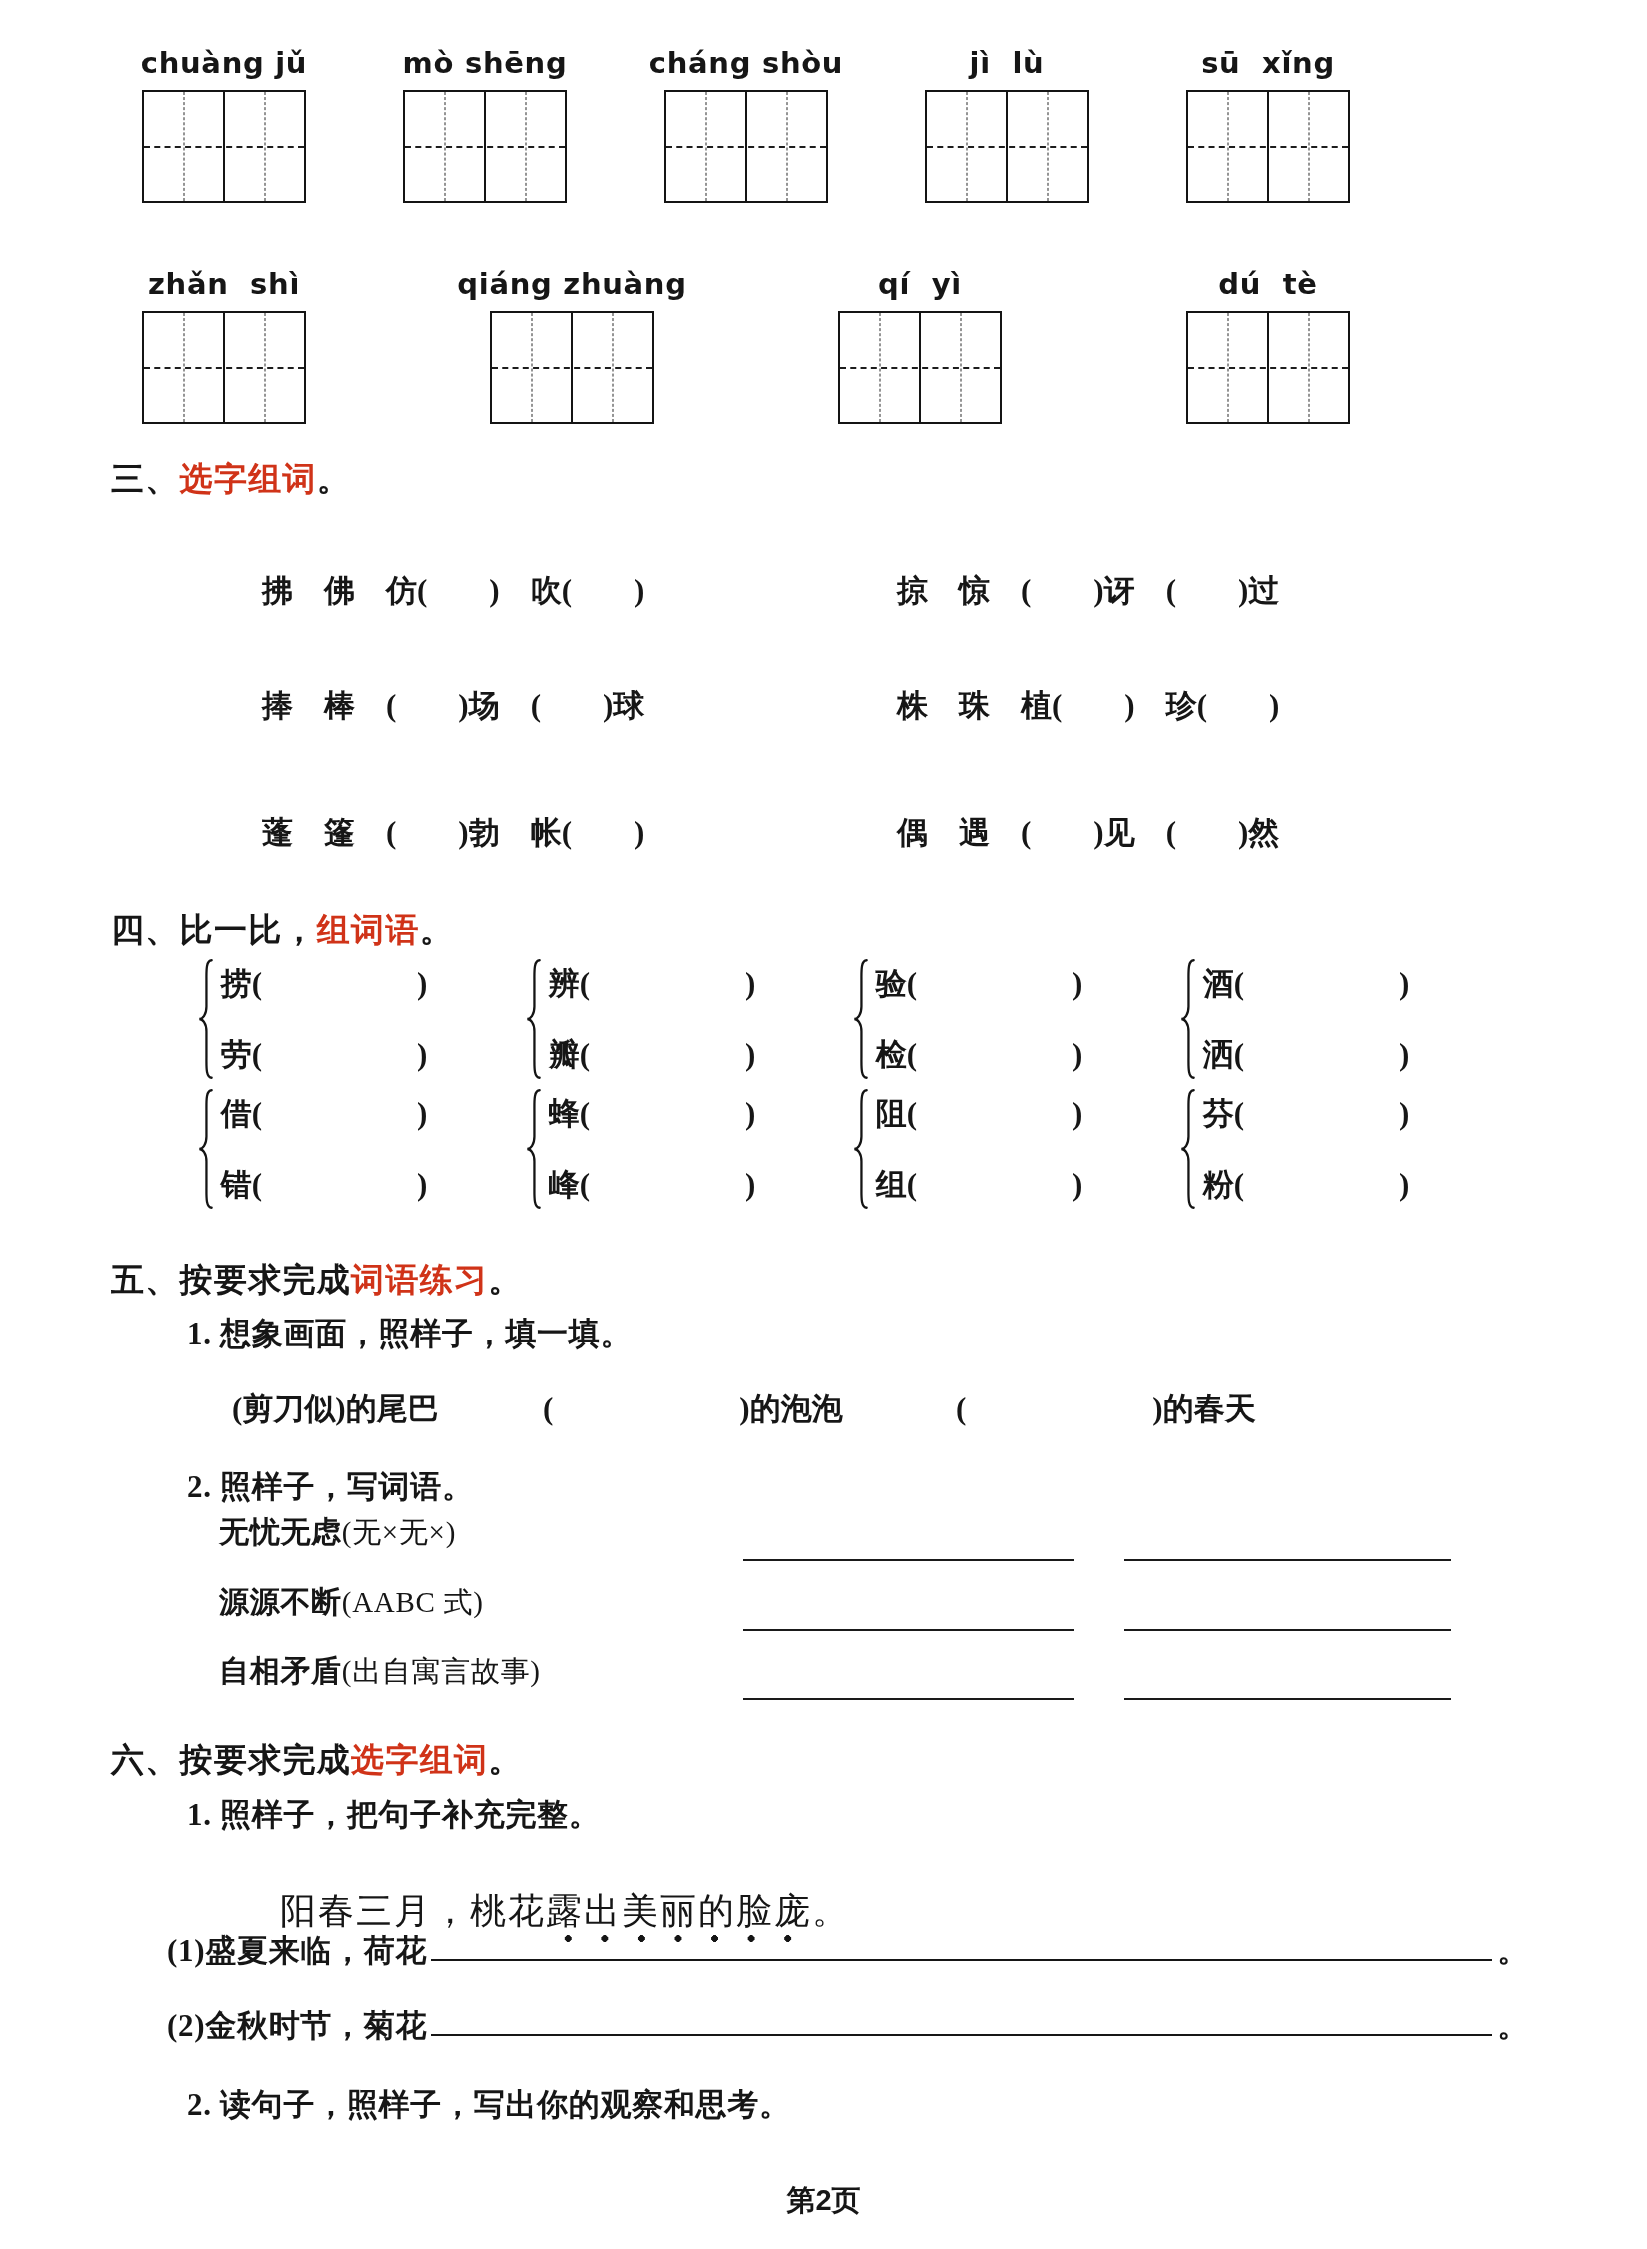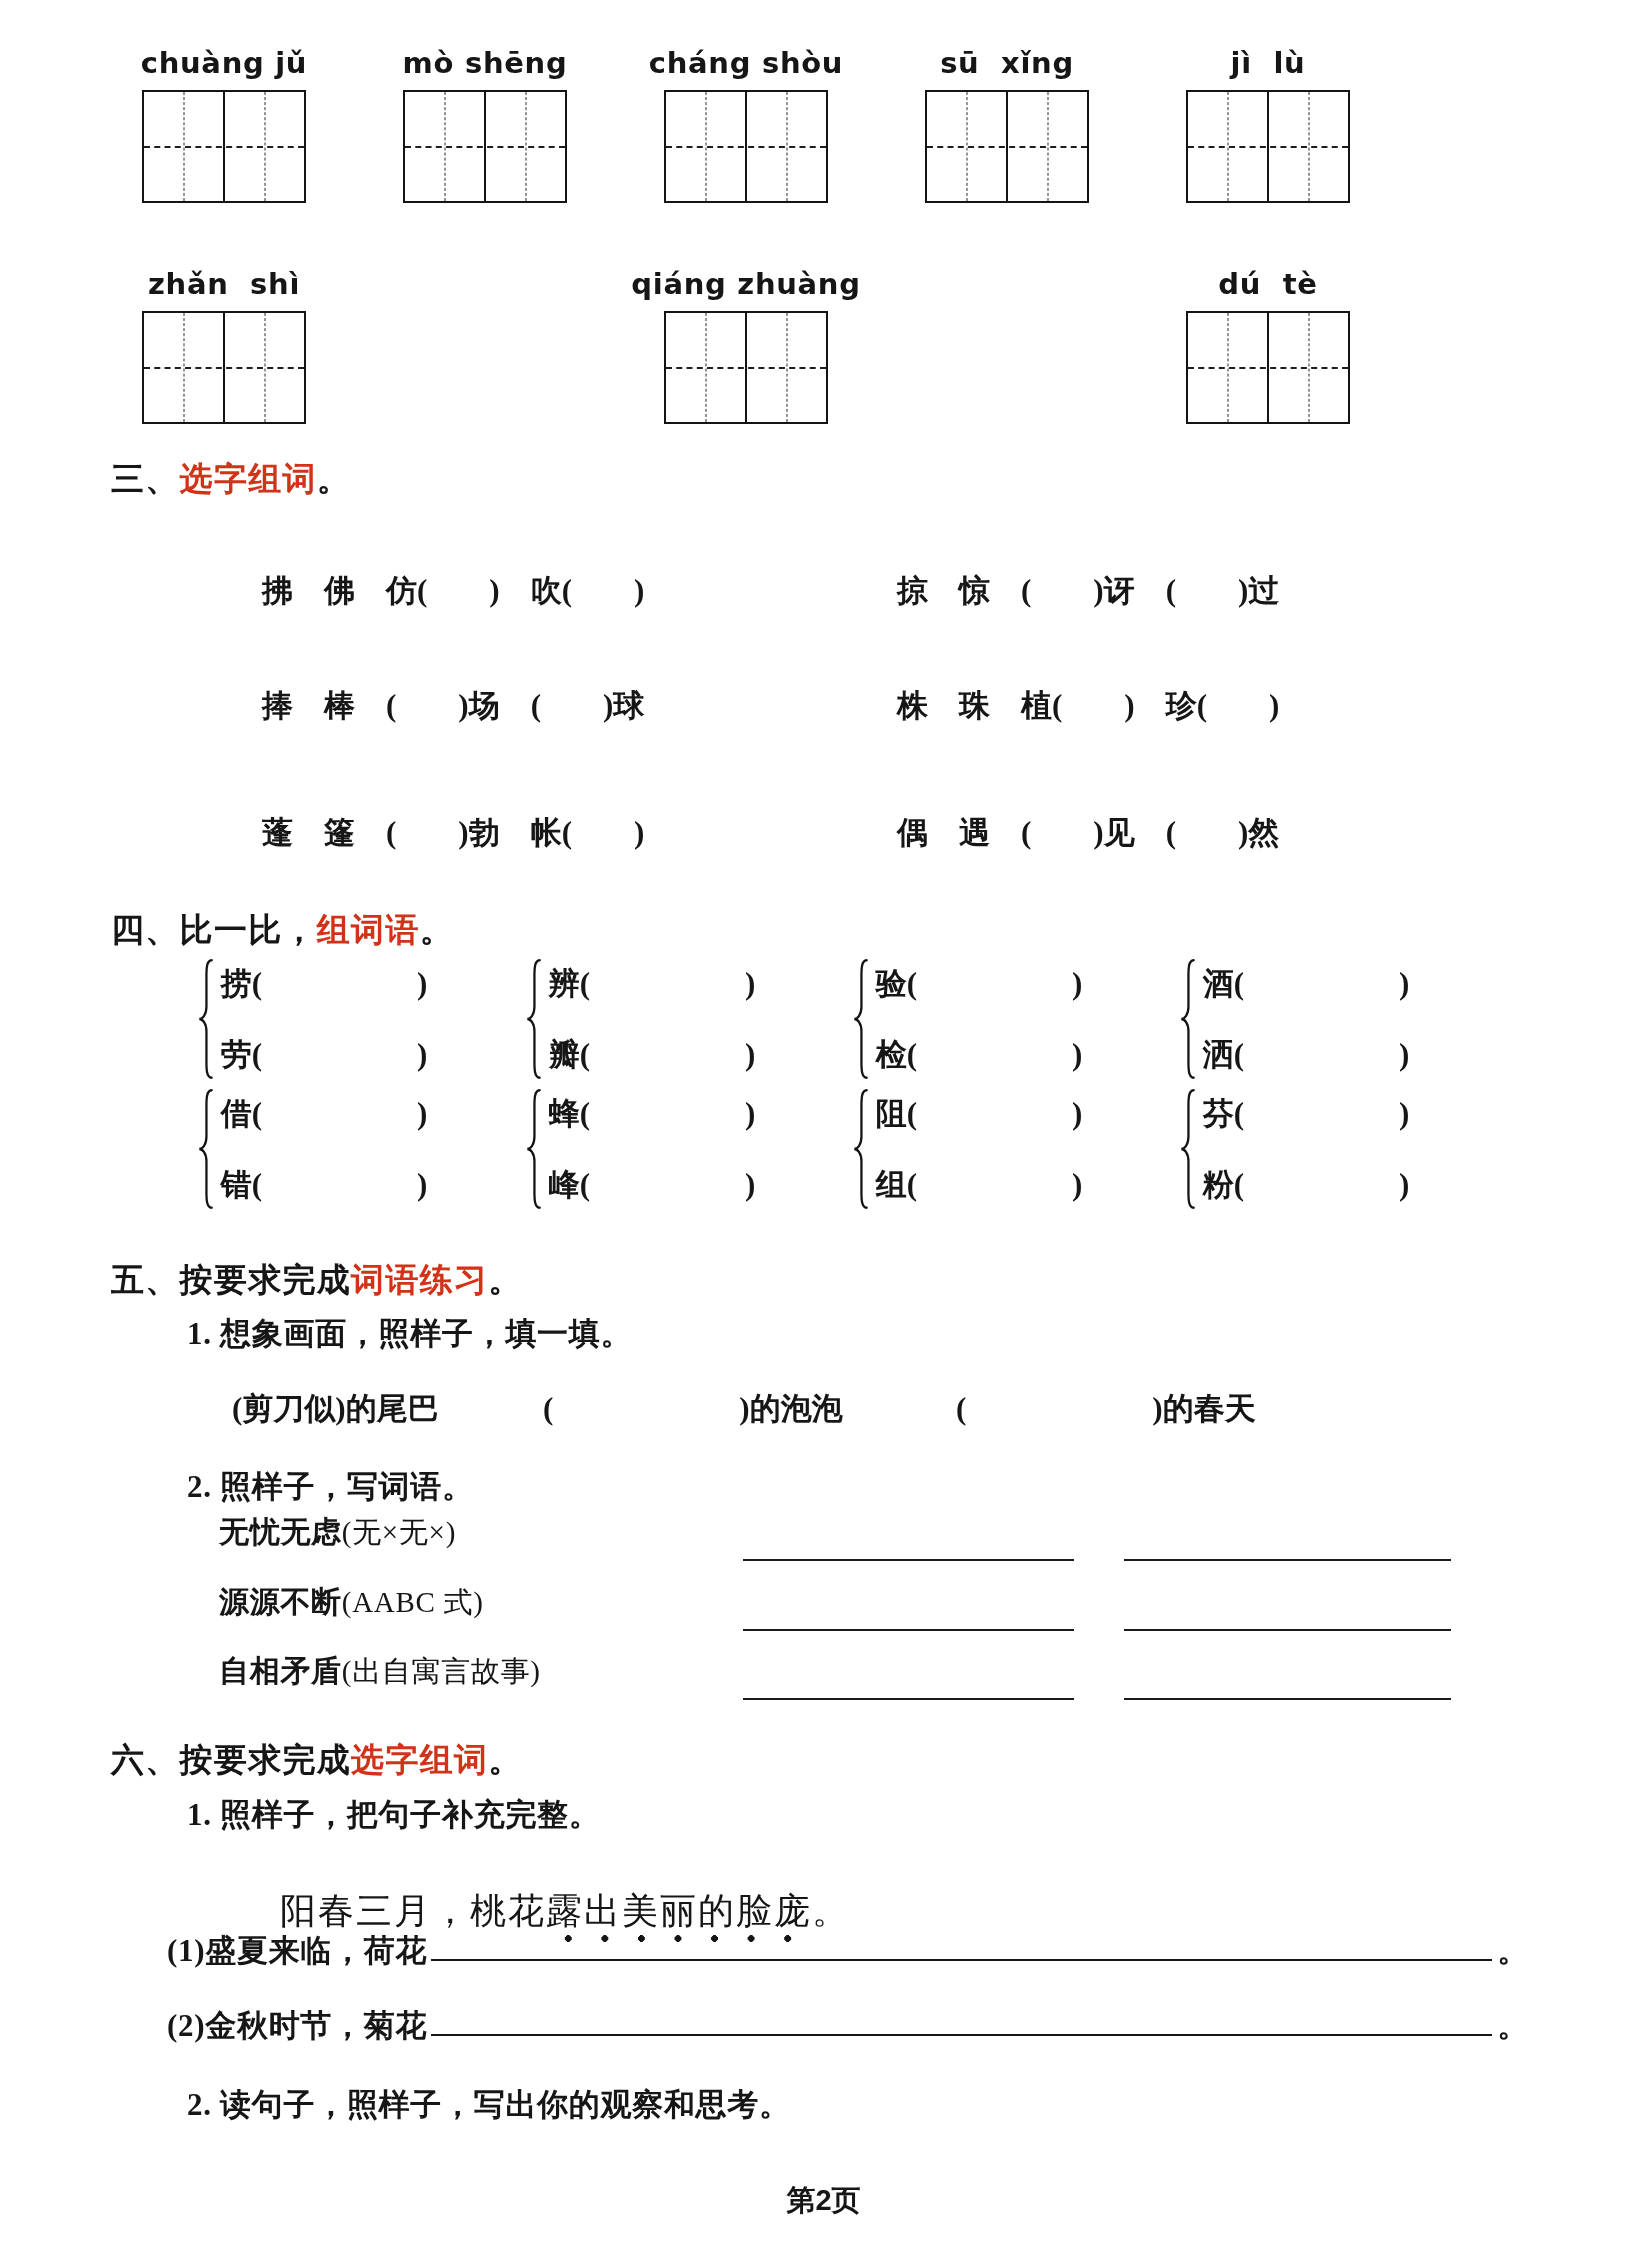--- a/index.html
+++ b/index.html
@@ -87,45 +87,52 @@
         </div>
     </div>
     <div class="pgroup">
       <div class="plabel">cháng shòu</div>
       <div class="gbox">
           <div class="gcell"></div>
           <div class="gcell"></div>
         </div>
     </div>
     <div class="pgroup">
+      <div class="plabel">jì  lù</div>
+      <div class="gbox">
+          <div class="gcell"></div>
+          <div class="gcell"></div>
+        </div>
+    </div>
+    <div class="pgroup">
       <div class="plabel">sū  xǐng</div>
       <div class="gbox">
           <div class="gcell"></div>
           <div class="gcell"></div>
         </div>
     </div>
-    <div class="pgroup">
-      <div class="plabel">jì  lù</div>
-      <div class="gbox">
-          <div class="gcell"></div>
-          <div class="gcell"></div>
-        </div>
-    </div>
   </div>
 
   <div class="pgroup-row" style="top:267px">
     <div class="pgroup">
       <div class="plabel">zhǎn  shì</div>
       <div class="gbox">
           <div class="gcell"></div>
           <div class="gcell"></div>
         </div>
     </div>
     <div class="pgroup">
       <div class="plabel">qiáng zhuàng</div>
+      <div class="gbox">
+          <div class="gcell"></div>
+          <div class="gcell"></div>
+        </div>
+    </div>
+    <div class="pgroup">
+      <div class="plabel">qí  yì</div>
       <div class="gbox">
           <div class="gcell"></div>
           <div class="gcell"></div>
         </div>
     </div>
     <div class="pgroup">
       <div class="plabel">dú  tè</div>
       <div class="gbox">
           <div class="gcell"></div>
           <div class="gcell"></div>

